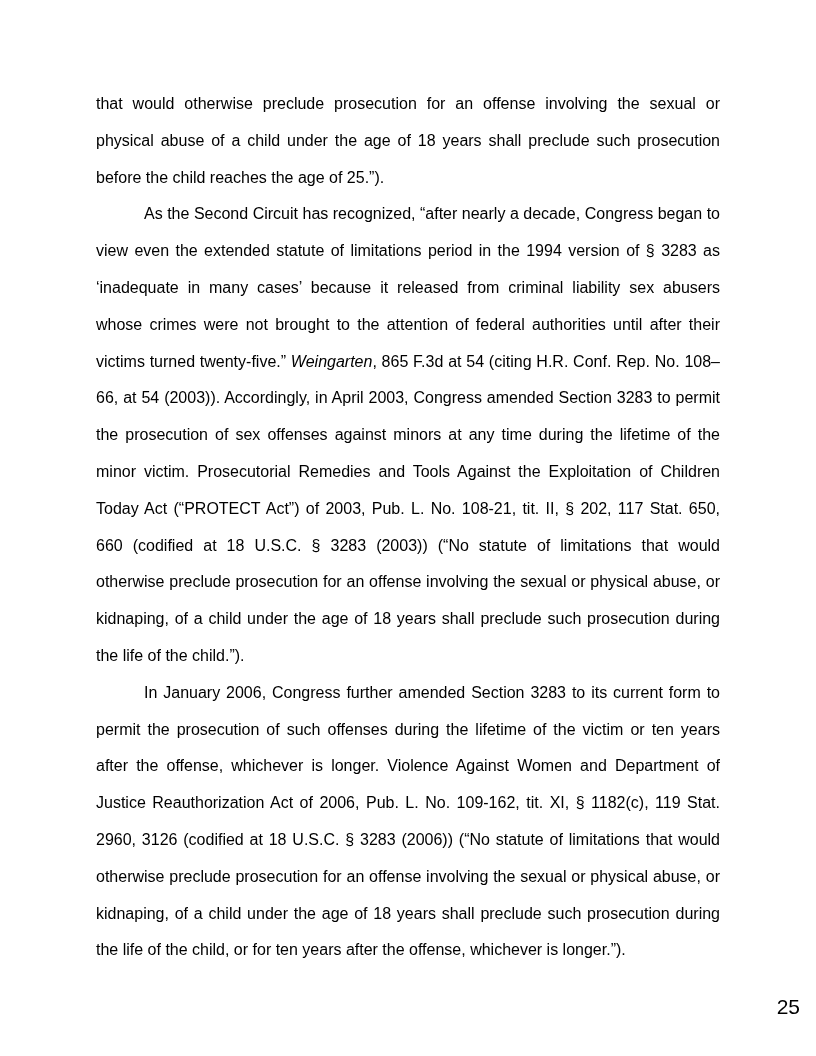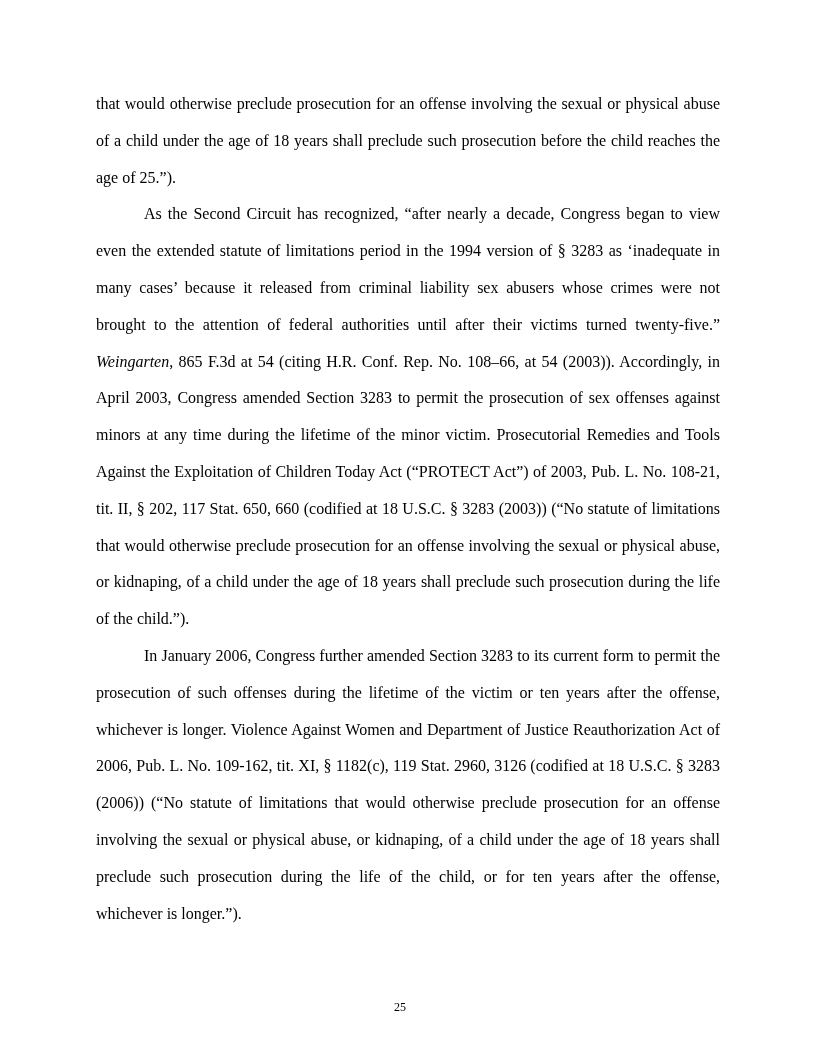--- a/index.html
+++ b/index.html
@@ -6,21 +6,21 @@
     margin: 0;
     padding: 0;
     background: #ffffff;
   }
   .page {
     position: relative;
     width: 816px;
     height: 1056px;
     background: #ffffff;
     overflow: hidden;
-    font-family: Liberation Serif, serif;
+    font-family: Liberation Sans, sans-serif;
     font-size: 16px;
     color: #000000;
   }
   .body-text {
     position: absolute;
     left: 96px;
     top: 86px;
     width: 624px;
     text-align: justify;
     line-height: 36.8px;
@@ -34,23 +34,23 @@
   }
   .italic {
     font-style: italic;
     margin-top: 47px;
   }
   .page-number {
     position: absolute;
     left: 0;
     right: 16px;
     top: 998px;
-    text-align: center;
+    text-align: right;
     line-height: 18px;
-    font-size: 12px;
+    font-size: 21px;
   }
 </style>
 </head>
 <body>
 
 <div class="page">
   <div class="body-text">
     <p class="para"><span>that would otherwise preclude prosecution for an offense involving the sexual or physical abuse of a child under the age of 18 years shall preclude such prosecution before the child reaches the age of 25.”).</span></p>
     <p class="para indent"><span>As the Second Circuit has recognized, “after nearly a decade, Congress began to view even the extended statute of limitations period in the 1994 version of § 3283 as ‘inadequate in many cases’ because it released from criminal liability sex abusers whose crimes were not brought to the attention of federal authorities until after their victims turned twenty-five.”  </span><span class="italic">Weingarten</span><span>, 865 F.3d at 54 (citing H.R. Conf. Rep. No. 108–66, at 54 (2003)).  Accordingly, in April 2003, Congress amended Section 3283 to permit the prosecution of sex offenses against minors at any time during the lifetime of the minor victim.  Prosecutorial Remedies and Tools Against the Exploitation of Children Today Act (“PROTECT Act”) of 2003, Pub. L. No. 108-21, tit. II, § 202, 117 Stat. 650, 660 (codified at 18 U.S.C. § 3283 (2003)) (“No statute of limitations that would otherwise preclude prosecution for an offense involving the sexual or physical abuse, or kidnaping, of a child under the age of 18 years shall preclude such prosecution during the life of the child.”).</span></p>
     <p class="para indent"><span>In January 2006, Congress further amended Section 3283 to its current form to permit the prosecution of such offenses during the lifetime of the victim or ten years after the offense, whichever is longer.  Violence Against Women and Department of Justice Reauthorization Act of 2006, Pub. L. No. 109-162, tit. XI, § 1182(c), 119 Stat. 2960, 3126 (codified at 18 U.S.C. § 3283 (2006)) (“No statute of limitations that would otherwise preclude prosecution for an offense involving the sexual or physical abuse, or kidnaping, of a child under the age of 18 years shall preclude such prosecution during the life of the child, or for ten years after the offense, whichever is longer.”).</span></p>

